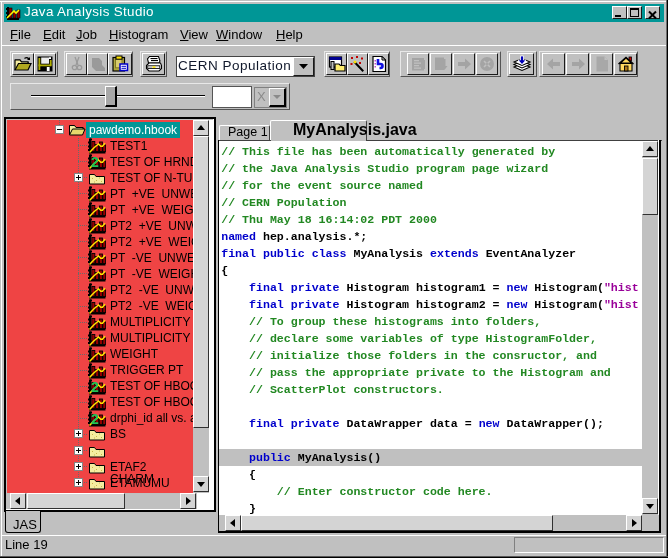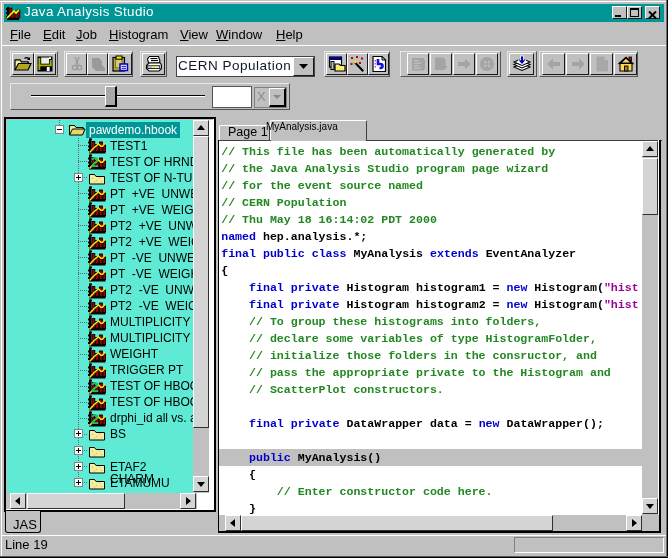--- a/index.html
+++ b/index.html
@@ -213,21 +213,21 @@
 
   <div class="abs" style="left:4px;top:117px;width:212px;height:395px;background:#c0c0c0;">
     <div class="abs" style="left:0;top:0;width:212px;height:2px;background:#000"></div>
     <div class="abs" style="left:0;top:0;width:2px;height:395px;background:#000"></div>
     <div class="abs" style="left:210px;top:0;width:2px;height:395px;background:#000"></div>
     <div class="abs" style="left:209px;top:2px;width:1px;height:391px;background:#fff"></div>
     <div class="abs" style="left:0;top:393px;width:212px;height:2px;background:#000"></div>
     <div class="abs" style="left:2px;top:392px;width:208px;height:1px;background:#fff"></div>
 
     <div class="abs" style="left:3px;top:3px;width:206px;height:389px;background:#fff"></div>
-    <div id="tree" class="abs" style="left:3px;top:3px;width:186px;height:373px;background:#5eead4;overflow:hidden;font-size:12px;">
+    <div id="tree" class="abs" style="left:3px;top:3px;width:186px;height:373px;background:#ef4444;overflow:hidden;font-size:12px;">
       <div class="abs" style="left:71px;top:17.5px;width:1px;height:346px;background-image:repeating-linear-gradient(to bottom,#6a6a6a 0 1px,transparent 1px 2px);"></div>
       <div class="abs" style="left:52px;top:0px;width:1px;height:5px;background-image:repeating-linear-gradient(to bottom,#6a6a6a 0 1px,transparent 1px 2px);"></div>
       <div class="abs" style="left:47.5px;top:5.00px;width:9px;height:9px;border:1px solid #848484;background:#fff;">
           <div class="abs" style="left:1px;top:3px;width:5px;height:1px;background:#000"></div>
         </div>
       <svg class="abs" style="left:61px;top:2.00px" width="18" height="14" viewBox="0 0 18 14">
           <path d="M1.5 3.5 h5 l1.5 2 h7 v2" fill="#f5eda0" stroke="#000" stroke-width="1"></path>
           <path d="M1.5 13 L1.5 3.5 h5 l1.5 2 h7 l0 2" fill="#f5eda0" stroke="#000" stroke-width="1"></path>
           <path d="M1.5 13 L4.5 7 h12.5 l-2.5 6 z" fill="#e8d86c" stroke="#000" stroke-width="1"></path>
         </svg>
@@ -645,21 +645,21 @@
   </div>
 
   <div class="abs" style="left:5px;top:511px;width:36px;height:22px;background:#c0c0c0;border-left:1px solid #000;border-right:1px solid #000;border-bottom:1px solid #000;border-radius:0 0 3px 3px;"></div>
   <div class="abs ui" style="left:13px;top:517px;">JAS</div>
 
   <div class="abs" style="left:218px;top:120px;width:444px;height:413px;background:#c0c0c0;">
 
     <div class="abs" style="left:1px;top:5px;width:51px;height:15px;background:#c0c0c0;border-top:1px solid #fff;border-left:1px solid #fff;border-right:1px solid #404040;border-radius:2px 2px 0 0;"></div>
     <div class="abs" style="left:10px;top:4.5px;font-size:12.5px;">Page 1</div>
     <div class="abs" style="left:52px;top:0px;width:97px;height:20px;background:#c0c0c0;border-top:1px solid #fff;border-left:1px solid #fff;border-right:1px solid #404040;border-radius:2px 2px 0 0;"></div>
-    <div class="abs" style="left:48px;top:1px;font-size:10px;">MyAnalysis.java</div>
+    <div class="abs" style="left:75px;top:1px;font-size:16px;font-weight:bold;">MyAnalysis.java</div>
 
     <div class="abs" style="left:0;top:20px;width:444px;height:1px;background:#404040"></div>
     <div class="abs" style="left:53px;top:20px;width:95px;height:1px;background:#c0c0c0"></div>
     <div class="abs" style="left:0;top:20px;width:1px;height:393px;background:#000"></div>
     <div class="abs" style="left:441px;top:20px;width:2px;height:393px;background:#000"></div>
     <div class="abs" style="left:440px;top:20px;width:1px;height:392px;background:#fff"></div>
     <div class="abs" style="left:0;top:411px;width:443px;height:2px;background:#000"></div>
     <div class="abs" style="left:1px;top:410px;width:440px;height:1px;background:#fff"></div>
 
     <div id="editor" class="abs" style="left:1px;top:21px;width:423px;height:374px;background:#fff;overflow:hidden;">

